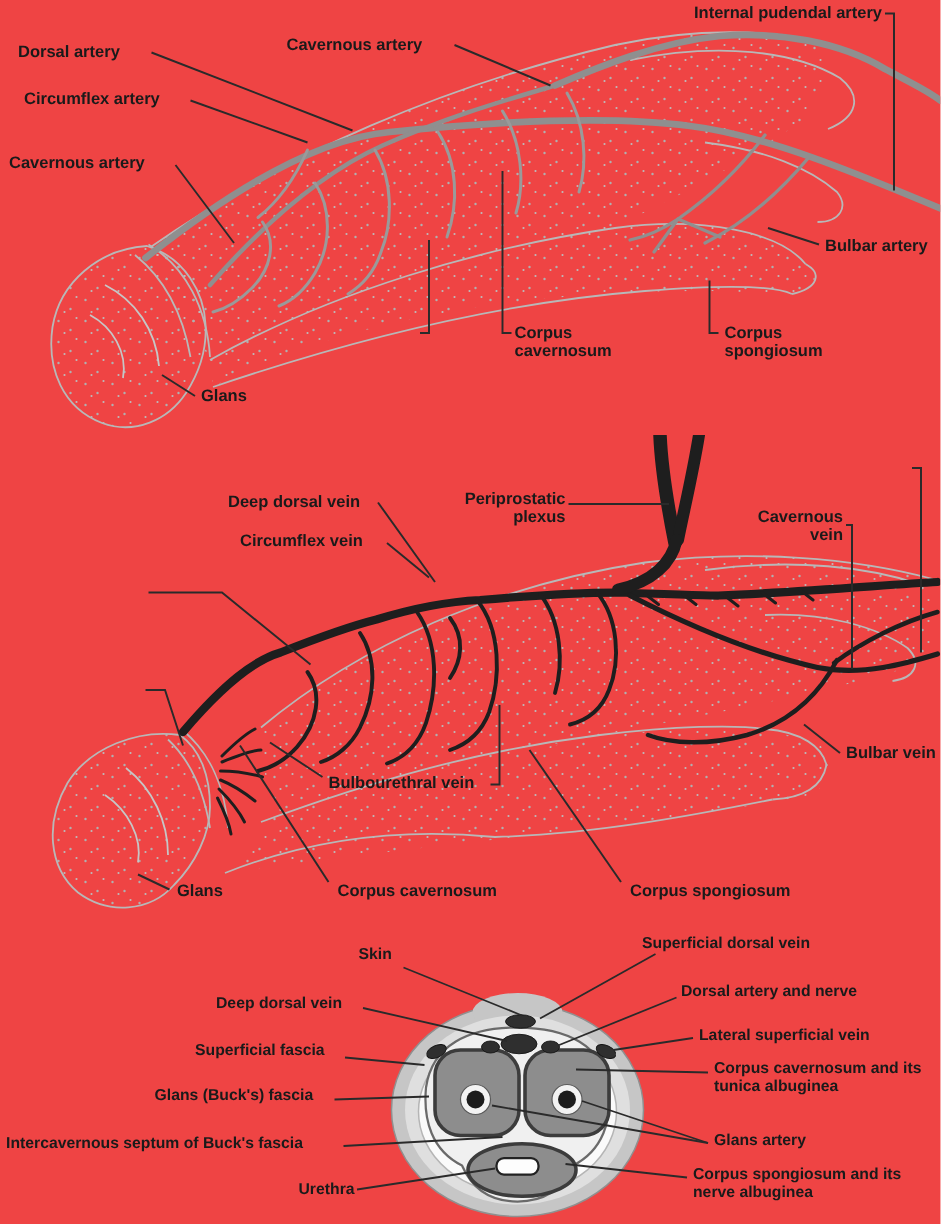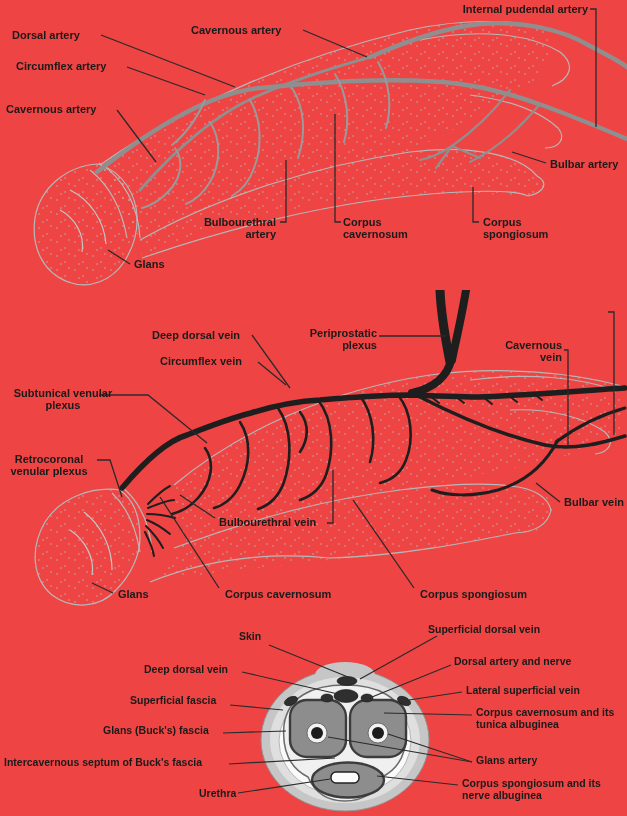--- a/index.html
+++ b/index.html
@@ -203,31 +203,28 @@
       <line x1="458" y1="170" x2="377" y2="161"></line>
     </g>
   </svg>
 
   <div class="lbl r nw" style="left:440px;top:3px;width:148px">Internal pudendal artery</div>
   <div class="lbl nw" style="left:12px;top:29px">Dorsal artery</div>
   <div class="lbl nw" style="left:191px;top:24px">Cavernous artery</div>
   <div class="lbl nw" style="left:16px;top:60px">Circumflex artery</div>
   <div class="lbl nw" style="left:6px;top:103px">Cavernous artery</div>
   <div class="lbl nw" style="left:550px;top:158px">Bulbar artery</div>
-  <div class="lbl r" style="left:182px;top:216px;width:94px">Bulbourethral artery</div>
   <div class="lbl" style="left:343px;top:216px;width:92px">Corpus cavernosum</div>
   <div class="lbl" style="left:483px;top:216px;width:95px">Corpus spongiosum</div>
   <div class="lbl nw" style="left:134px;top:258px">Glans</div>
 
   <div class="lbl nw" style="left:152px;top:329px">Deep dorsal vein</div>
   <div class="lbl nw" style="left:160px;top:355px">Circumflex vein</div>
   <div class="lbl r" style="left:297px;top:327px;width:80px">Periprostatic plexus</div>
   <div class="lbl r" style="left:498px;top:339px;width:64px">Cavernous vein</div>
-  <div class="lbl c" style="left:8px;top:387px;width:110px">Subtunical venular plexus</div>
-  <div class="lbl c" style="left:0px;top:453px;width:98px">Retrocoronal venular plexus</div>
   <div class="lbl nw" style="left:564px;top:496px">Bulbar vein</div>
   <div class="lbl nw" style="left:219px;top:516px">Bulbourethral vein</div>
   <div class="lbl nw" style="left:118px;top:588px">Glans</div>
   <div class="lbl nw" style="left:225px;top:588px">Corpus cavernosum</div>
   <div class="lbl nw" style="left:420px;top:588px">Corpus spongiosum</div>
 
   <div class="lbl small nw" style="left:239px;top:631px">Skin</div>
   <div class="lbl small nw" style="left:428px;top:624px">Superficial dorsal vein</div>
   <div class="lbl small nw" style="left:144px;top:664px">Deep dorsal vein</div>
   <div class="lbl small nw" style="left:454px;top:656px">Dorsal artery and nerve</div>

